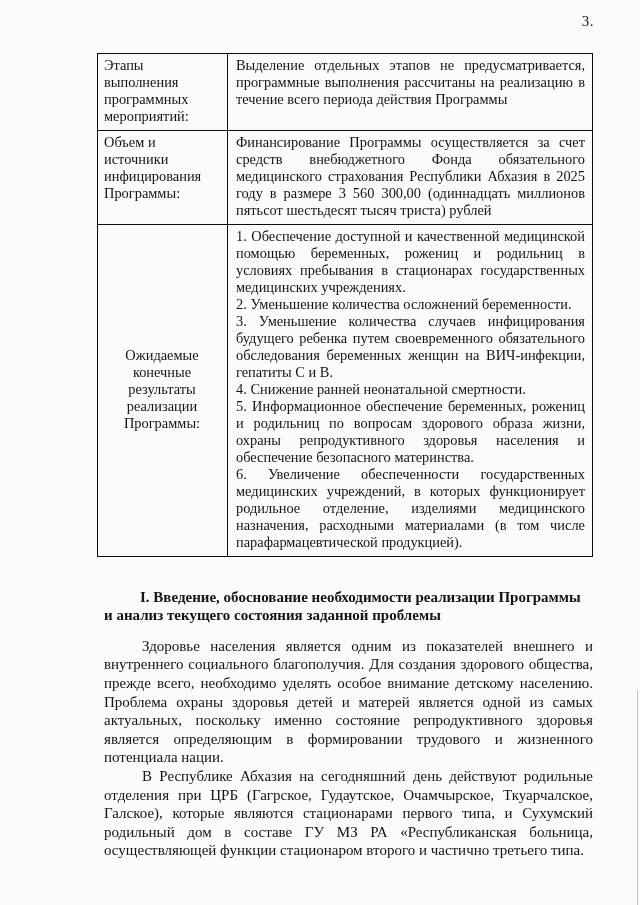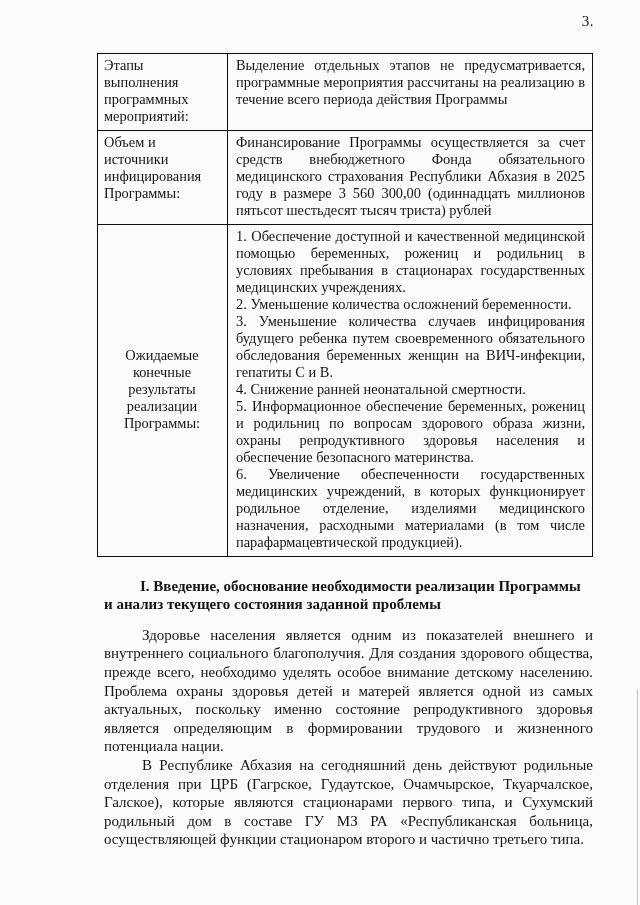--- a/index.html
+++ b/index.html
@@ -39,21 +39,21 @@
     padding: 3px 7px 5px 6px;
   }
   td.label-cell { width: 116px; }
   tr.middle-label td.label-cell { vertical-align: middle; text-align: center; }
   td.content-cell {
     white-space: pre-line;
     text-align: justify;
     padding-left: 8px;
   }
   .text-block {
-    margin: 20px 47px 0 104px;
+    margin: 31px 47px 0 104px;
     width: 489px;
     font-size: 15px;
     line-height: 1.24;
   }
   .section-heading {
     font-weight: bold;
     font-size: 15px;
     margin: 0 0 12px 0;
     white-space: pre-line;
     text-indent: 36px;
@@ -77,21 +77,21 @@
 <body>
 
 <div class="page">
 
   <div class="page-number">3.</div>
 
   <table class="info-table">
     <tbody>
       <tr>
         <td class="label-cell">Этапы выполнения программных мероприятий:</td>
-        <td class="content-cell">Выделение отдельных этапов не предусматривается, программные мероприятия рассчитаны на реализацию в течение всего периода действия Программы</td>
+        <td class="content-cell">Выделение отдельных этапов не предусматривается, программные выполнения рассчитаны на реализацию в течение всего периода действия Программы</td>
       </tr>
       <tr>
         <td class="label-cell">Объем и источники инфицирования Программы:</td>
         <td class="content-cell">Финансирование Программы осуществляется за счет средств внебюджетного Фонда обязательного медицинского страхования Республики Абхазия в 2025 году в размере 3 560 300,00 (одиннадцать миллионов пятьсот шестьдесят тысяч триста) рублей</td>
       </tr>
       <tr class="middle-label">
         <td class="label-cell">Ожидаемые конечные результаты реализации Программы:</td>
         <td class="content-cell">1. Обеспечение доступной и качественной медицинской помощью беременных, рожениц и родильниц в условиях пребывания в стационарах государственных медицинских учреждениях.
 2. Уменьшение количества осложнений беременности.
 3. Уменьшение количества случаев инфицирования будущего ребенка путем своевременного обязательного обследования беременных женщин на ВИЧ-инфекции, гепатиты С и В.

